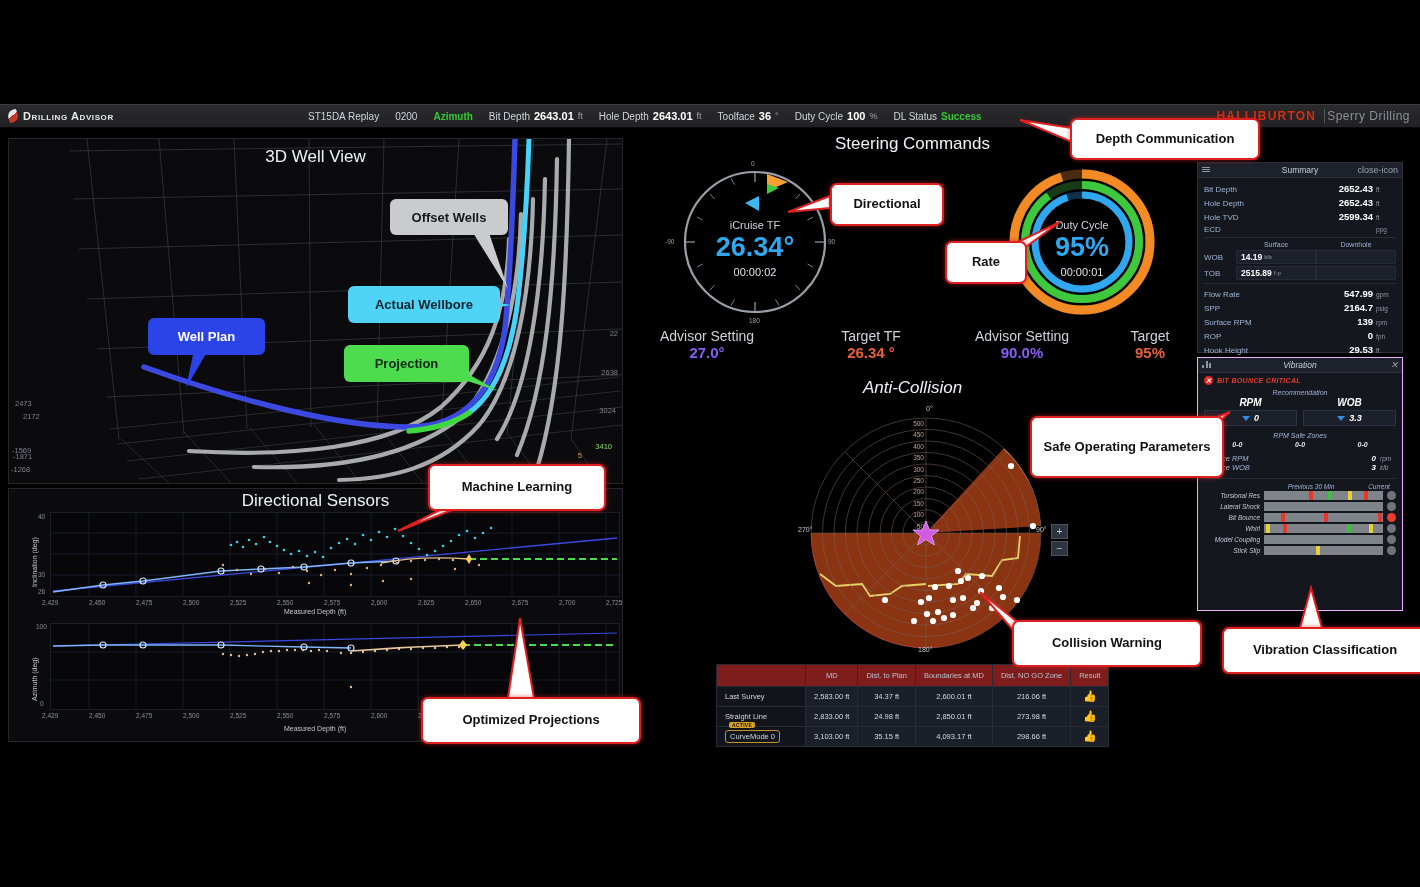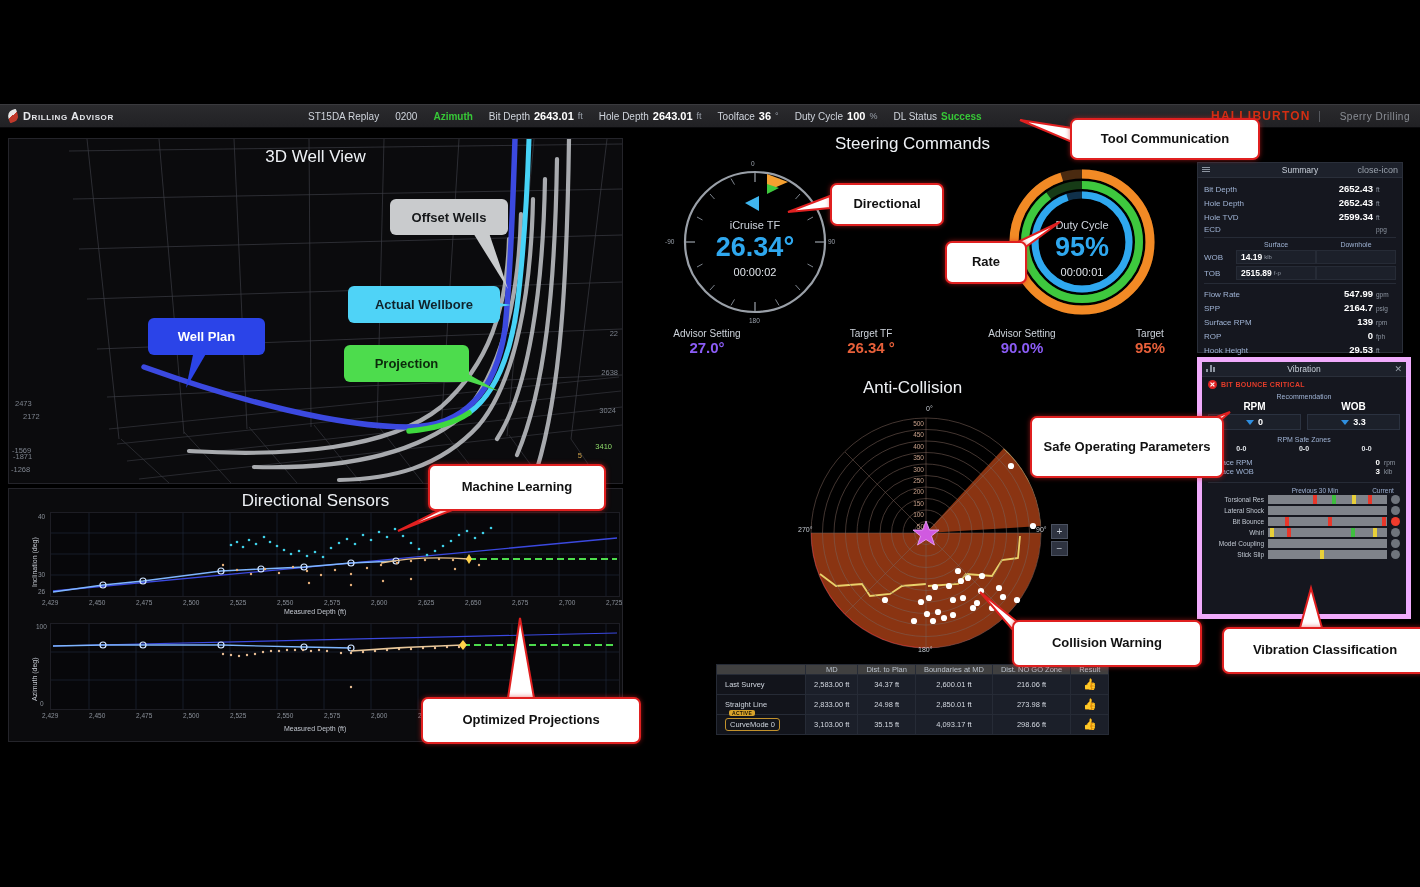--- a/index.html
+++ b/index.html
@@ -15,21 +15,21 @@
     border-radius:60% 10% 55% 10%;transform:rotate(-18deg);}
   .tb-title{font-variant:small-caps;letter-spacing:.6px;color:#e6e8ec;font-size:11px;font-weight:bold;}
   .tb-mid{display:flex;align-items:center;gap:16px;flex:1;}
   .tb-item{display:flex;align-items:center;gap:4px;white-space:nowrap;}
   .tb-lbl{color:#cfd4dc;font-size:10px;}
   .tb-val{color:#ffffff;font-weight:bold;font-size:11px;}
   .tb-unit{color:#9aa1ab;font-size:9px;}
   .tb-green{color:#37c837;font-weight:bold;}
   .tb-right{margin-left:auto;display:flex;align-items:center;gap:8px;padding-right:10px;}
   .hal{color:#d42e12;font-weight:bold;font-size:12px;letter-spacing:1.2px;}
-  .sperry{color:#8b8f96;font-size:10px;letter-spacing:.5px;border-left:1px solid #55585e;padding-left:20px;}
+  .sperry{color:#8b8f96;font-size:12px;letter-spacing:.5px;border-left:1px solid #55585e;padding-left:2px;}
 
   
   .panel{position:absolute;}
 
   
   #view3d{left:8px;top:138px;width:613px;height:344px;background:#0b0b0d;border:1px solid #24242a;overflow:hidden;}
   #view3d .grid{position:absolute;inset:0;}
   #view3d .t3d{position:absolute;left:0;right:0;top:8px;font-size:17px;text-align:center;color:#eef1f5;}
   .axlbl{position:absolute;color:#7d838d;font-size:7.5px;}
 
@@ -57,47 +57,47 @@
 
   
   #steer{left:630px;top:134px;width:565px;height:230px;}
   #steerTitle{position:absolute;left:0;right:0;top:0;text-align:center;font-size:17px;color:#eef1f5;}
   .gaugewrap{position:absolute;}
   .gcenterlbl{position:absolute;left:0;right:0;text-align:center;color:#cfd5de;font-size:11px;}
   .gbigval{position:absolute;left:0;right:0;text-align:center;color:#2fa8ef;font-size:27px;font-weight:bold;}
   .gtimer{position:absolute;left:0;right:0;text-align:center;color:#dfe3e9;font-size:11px;}
   .gtick{position:absolute;color:#9aa1ab;font-size:6.5px;}
   .footrow{position:absolute;display:flex;flex-direction:column;align-items:center;}
-  .foot-lbl{color:#cdd3db;font-size:10px;}
+  .foot-lbl{color:#cdd3db;font-size:14px;}
   .foot-val{font-size:15px;font-weight:bold;}
   .fv-green{color:#8b5cf6;}
   .fv-orange{color:#e8603a;}
 
   
   #anti{left:630px;top:378px;width:565px;height:360px;}
-  #antiTitle{position:absolute;left:0;right:0;top:0;text-align:center;font-size:17px;color:#eef1f5;}
+  #antiTitle{position:absolute;left:0;right:0;top:0;text-align:center;font-size:17px;color:#eef1f5;font-style:italic;}
   .polar-tick{position:absolute;color:#c8a08a;font-size:6.5px;text-align:right;}
   .polar-dir{position:absolute;color:#c4cad2;font-size:7px;}
   .zoombtns{position:absolute;display:flex;flex-direction:column;gap:2px;}
   .zbtn{width:15px;height:13px;background:#2e3340;border:1px solid #4a5160;color:#c9cfd8;
     font-size:10px;display:flex;align-items:center;justify-content:center;line-height:1;}
 
   table.acl{position:absolute;left:716px;top:664px;border-collapse:collapse;font-size:7.5px;
     background:#12141b;color:#d3d8e0;}
-  table.acl th{background:#404040;color:#b9c0ca;font-weight:normal;padding:0 8px;border:1px solid #262b36;font-size:7.5px;}
+  table.acl th{background:#7f1d1d;color:#b9c0ca;font-weight:normal;padding:6px 8px;border:1px solid #262b36;font-size:7.5px;}
   table.acl td{background:#1b1f29;padding:3px 8px;border:1px solid #262b36;text-align:center;white-space:nowrap;}
   table.acl td.rowhdr{background:#12141b;text-align:left;color:#cfd5de;position:relative;min-width:72px;}
   .thumb{color:#3fbf3f;font-size:11px;}
   .activetag{position:absolute;left:12px;top:-5px;background:#d8a32a;color:#1a1205;font-size:5px;
     font-weight:bold;padding:0 3px;border-radius:2px;letter-spacing:.3px;}
   .cmbox{border:1px solid #c2922c;border-radius:3px;padding:1px 4px;display:inline-block;}
 
   
   #summary{left:1197px;top:162px;width:204px;height:189px;background:#15171f;border:1px solid #2a2f3a;}
-  #vibration{left:1197px;top:357px;width:204px;height:252px;background:#15171f;border:5px solid #f0abfc;overflow:hidden;}
+  #vibration{left:1197px;top:357px;width:204px;height:252px;background:#15171f;border:1px solid #f0abfc;overflow:hidden;font-style:italic;}
   .pnl-head{height:14px;background:#1d212b;display:flex;align-items:center;justify-content:center;
     position:relative;border-bottom:1px solid #2a2f3a;}
   .pnl-head .ttl{font-size:8.5px;color:#c9d0da;}
   .hamico{position:absolute;left:4px;top:4px;width:8px;height:6px;
     background:linear-gradient(#8d95a1 0 1px,transparent 1px 2px,#8d95a1 2px 3px,transparent 3px 4px,#8d95a1 4px 5px,transparent 5px 6px);}
   .barico{position:absolute;left:4px;top:3px;width:9px;height:7px;
     background:linear-gradient(to top,#8d95a1 0 3px,transparent 3px) 0 0/2px 7px no-repeat,
                linear-gradient(to top,#8d95a1 0 7px,transparent 7px) 3.5px 0/2px 7px no-repeat,
                linear-gradient(to top,#8d95a1 0 5px,transparent 5px) 7px 0/2px 7px no-repeat;}
   .closex{position:absolute;right:4px;top:1px;color:#9aa2ad;font-size:9px;line-height:12px;cursor:pointer;}
@@ -891,21 +891,21 @@
         <div class="vrow">
           <div class="vn">Stick Slip</div>
           <div class="vtrack">
             <span class="vtick" style="left: 44%; background: rgb(232, 208, 58);"></span>
           </div>
           <div class="vcur"></div>
         </div>
       </div>
   </div>
 
-  <div class="callout" style="left:1070px;top:118px;width:168px;height:28px;font-size:13px;">Tool Communication</div>
+  <div class="callout" style="left:1070px;top:118px;width:168px;height:28px;font-size:13px;">Depth Communication</div>
   <div class="callout" style="left:830px;top:183px;width:92px;height:29px;font-size:13px;">Directional</div>
   <div class="callout" style="left:945px;top:241px;width:60px;height:29px;font-size:13px;">Rate</div>
   <div class="callout" style="left:428px;top:464px;width:156px;height:33px;font-size:13px;">Machine Learning</div>
   <div class="callout" style="left:421px;top:697px;width:198px;height:33px;font-size:13px;">Optimized Projections</div>
   <div class="callout" style="left:1030px;top:416px;width:172px;height:48px;font-size:13px;">Safe Operating Parameters</div>
   <div class="callout" style="left:1012px;top:620px;width:168px;height:33px;font-size:13px;">Collision Warning</div>
   <div class="callout" style="left:1222px;top:627px;width:184px;height:33px;font-size:13px;">Vibration Classification</div>
 
 </div>
 

